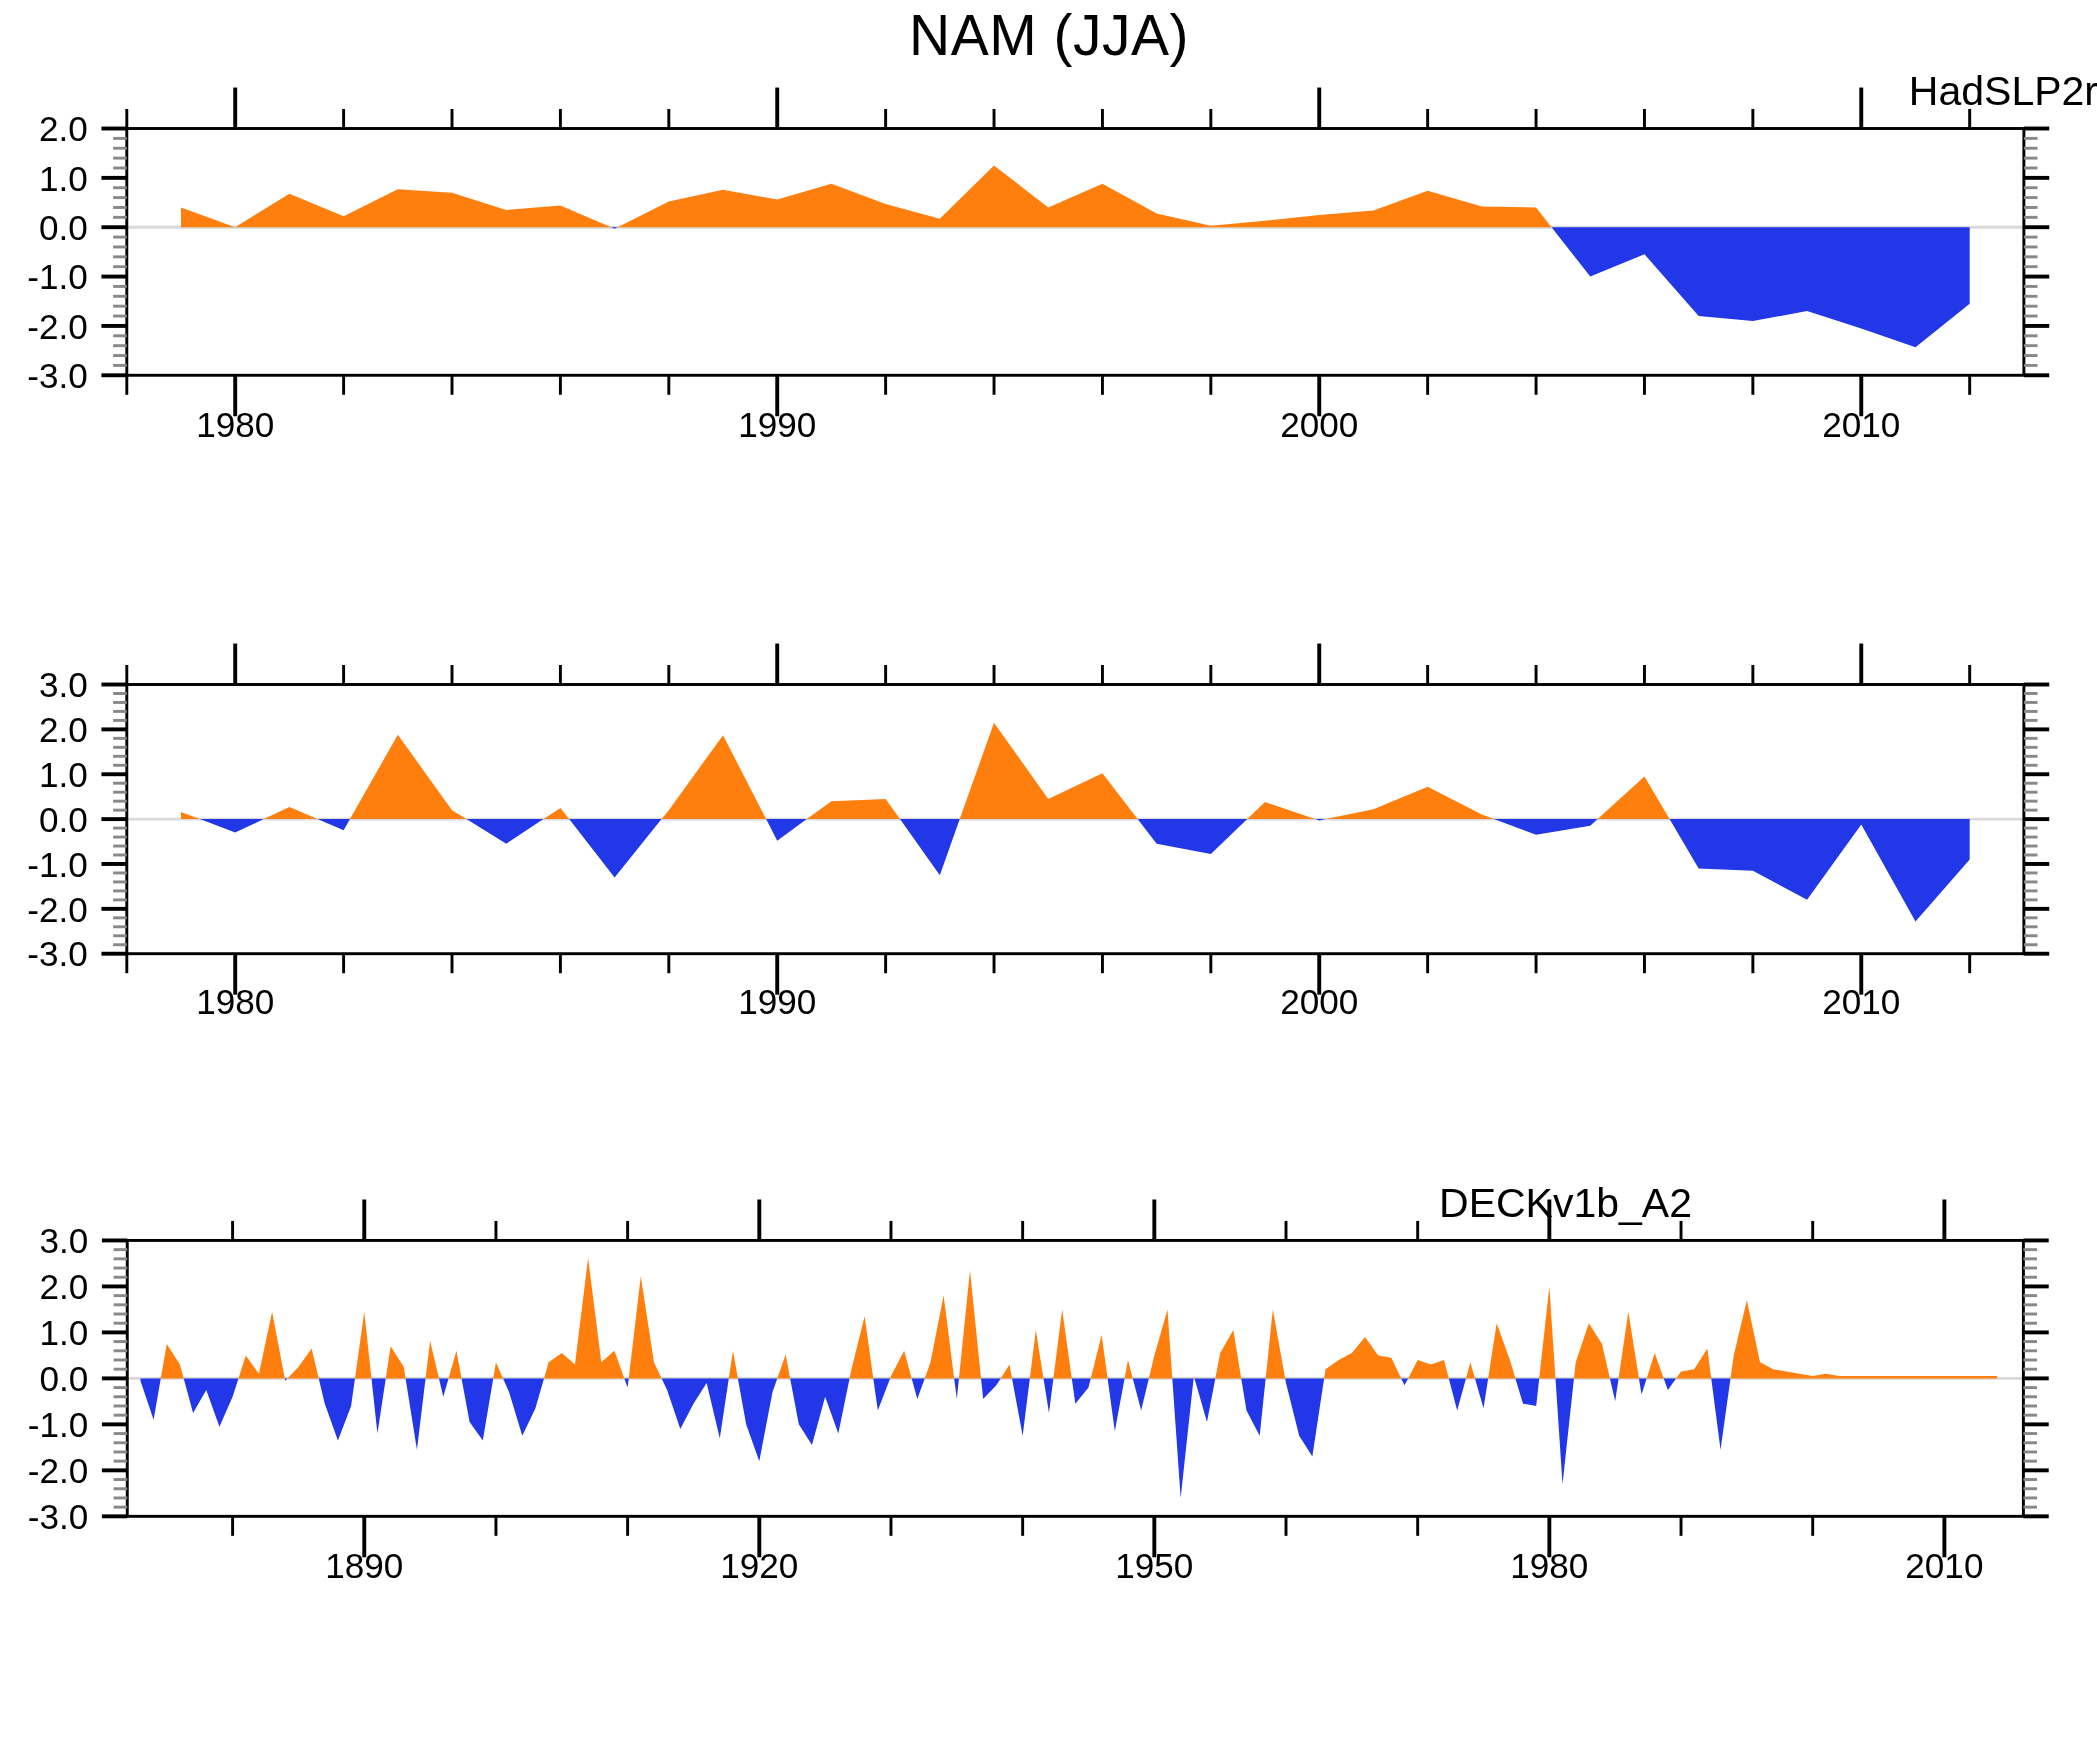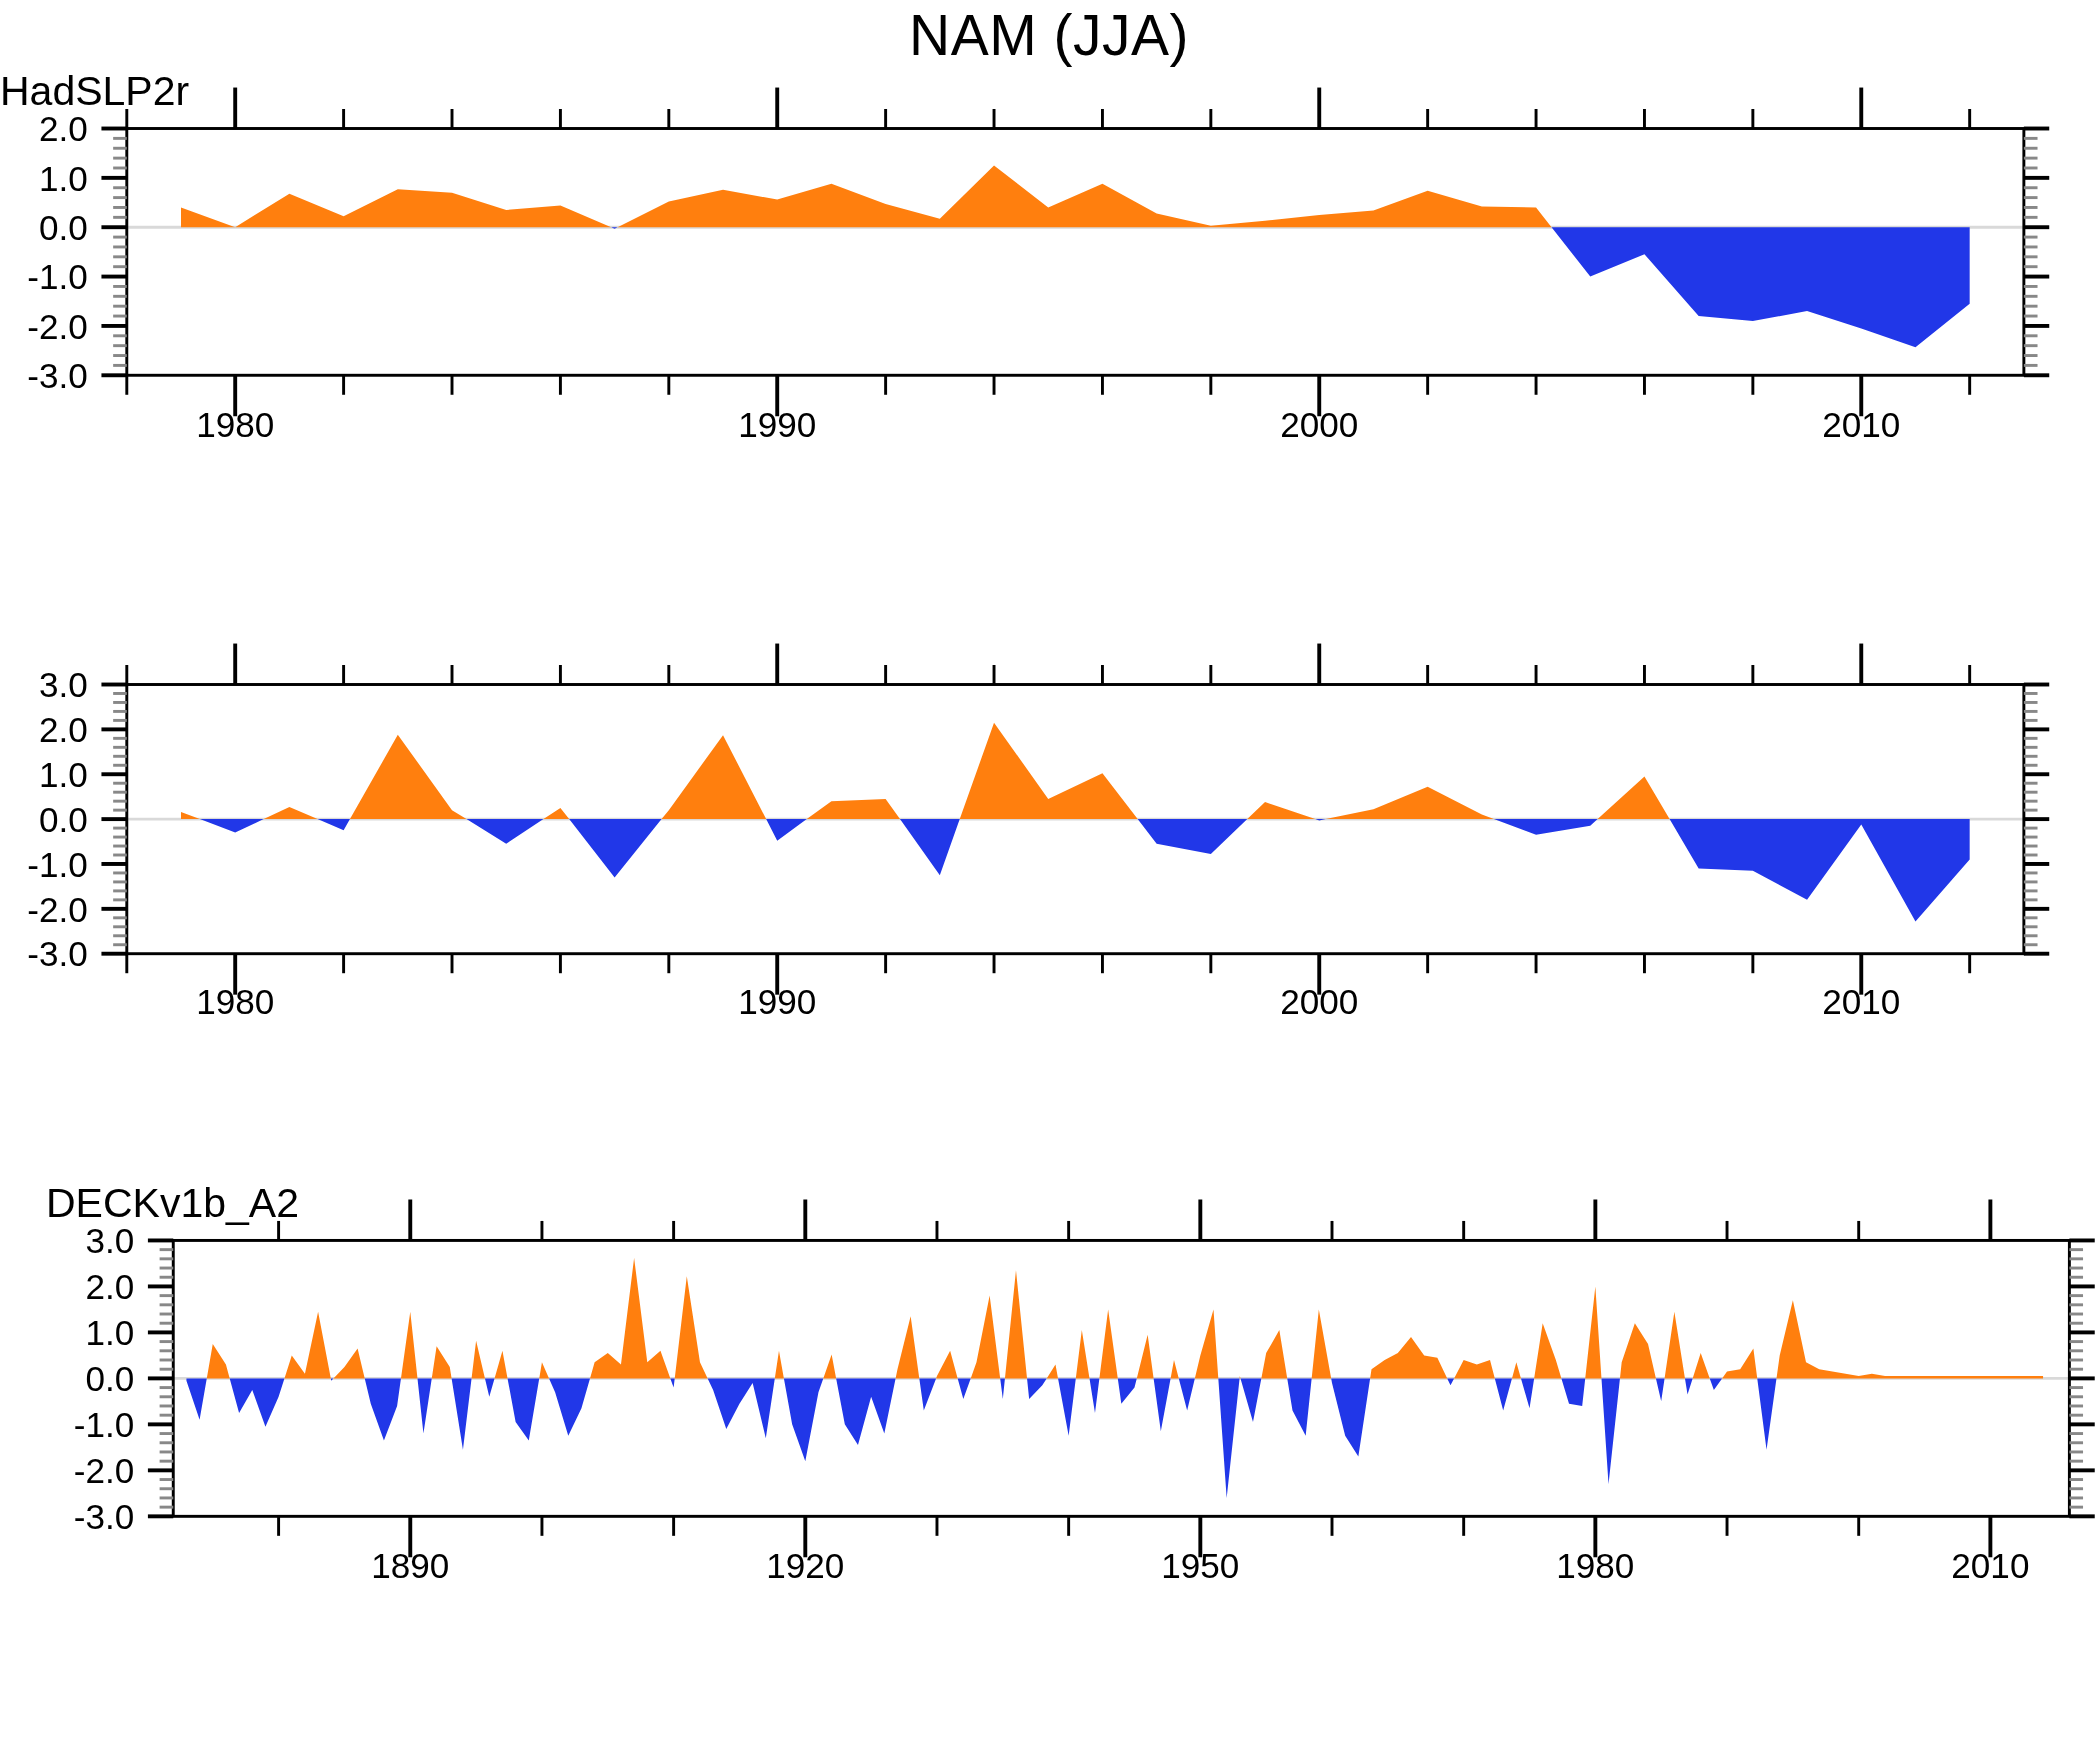--- a/index.html
+++ b/index.html
@@ -30,21 +30,21 @@
     font-size: 57px;
     letter-spacing: 0.5px;
     font-weight: 400;
   }
   .panel {
     position: absolute;
   }
   .panel-title {
     position: absolute;
     width: 100%;
-    text-align: left;
+    text-align: right;
     font-size: 41px;
     font-weight: 400;
     white-space: nowrap;
   }
   .plotsvg {
     display: block;
   }
   .axis-label {
     font-family: "Liberation Sans", sans-serif;
     font-size: 36px;
@@ -292,21 +292,21 @@
         <line x1="1908.2857142857142" y1="338" x2="1908.2857142857142" y2="380" stroke="#000000" stroke-width="4"></line>
         <line x1="2019.4285714285713" y1="62" x2="2019.4285714285713" y2="42" stroke="#000000" stroke-width="3"></line>
         <line x1="2019.4285714285713" y1="338" x2="2019.4285714285713" y2="358" stroke="#000000" stroke-width="3"></line>
         <text x="241.14285714285714" y="400" class="axis-label xlab">1980</text>
         <text x="796.8571428571429" y="400" class="axis-label xlab">1990</text>
         <text x="1352.5714285714284" y="400" class="axis-label xlab">2000</text>
         <text x="1908.2857142857142" y="400" class="axis-label xlab">2010</text>
       </svg>
     </div>
 
-  <div class="panel" id="panel-2" style="left:0px; top:1180px; width:1692px; height:582px;margin-left:46px;">
+  <div class="panel" id="panel-2" style="left:0px; top:1180px; width:1692px; height:582px;">
     <div class="panel-title" style="top:0px;">DECKv1b_A2</div>
   <svg class="plotsvg" width="2098" height="582" viewBox="0 0 2151 597">
         <defs>
           <clipPath id="clip2">
             <rect x="130" y="62" width="1945" height="283"></rect>
           </clipPath>
         </defs>
         <line x1="130" y1="203.5" x2="2075" y2="203.5" stroke="#d9d9d9" stroke-width="3"></line>
         <g clip-path="url(#clip2)">
           <path d="M164.38,203.50 L170.52,168.13 L184.03,189.35 L187.89,203.50 Z M244.06,203.50 L251.56,179.92 L265.07,198.78 L278.58,135.11 L291.63,203.50 Z M294.33,203.50 L305.59,191.71 L319.10,172.84 L326.41,203.50 Z M363.57,203.50 L373.13,135.11 L380.52,203.50 Z M395.16,203.50 L400.14,170.48 L413.65,191.71 L415.52,203.50 Z M435.99,203.50 L440.66,164.82 L449.74,203.50 Z M459.57,203.50 L467.67,175.20 L472.90,203.50 Z M505.41,203.50 L508.19,186.99 L515.47,203.50 Z M557.49,203.50 L562.22,186.99 L575.73,177.56 L589.24,189.35 L602.74,79.92 L616.25,186.99 L629.76,175.20 L639.89,203.50 Z M644.38,203.50 L656.77,98.79 L670.28,186.99 L678.16,203.50 Z M747.05,203.50 L751.32,175.20 L756.38,203.50 Z M796.78,203.50 L805.35,178.97 L809.97,203.50 Z M870.95,203.50 L872.88,194.07 L886.39,139.83 L895.28,203.50 Z M912.50,203.50 L913.40,201.14 L926.91,175.20 L934.63,203.50 Z M948.01,203.50 L953.92,186.99 L967.43,118.60 L978.24,203.50 Z M983.11,203.50 L994.44,92.66 L1005.78,203.50 Z M1025.96,203.50 L1034.97,189.35 L1037.58,203.50 Z M1055.81,203.50 L1061.98,153.98 L1069.86,203.50 Z M1079.99,203.50 L1088.99,132.75 L1098.88,203.50 Z M1118.36,203.50 L1129.51,158.69 L1135.62,203.50 Z M1153.04,203.50 L1156.53,184.63 L1161.44,203.50 Z M1177.91,203.50 L1183.54,179.92 L1197.05,132.75 L1201.99,203.50 Z M1223.81,203.50 L1224.06,201.14 L1224.74,203.50 Z M1246.12,203.50 L1251.08,177.56 L1264.58,153.98 L1272.69,203.50 Z M1297.74,203.50 L1305.10,132.75 L1317.77,203.50 Z M1357.71,203.50 L1359.13,194.07 L1372.64,184.63 L1386.15,177.56 L1399.65,161.05 L1413.16,179.92 L1426.67,182.27 L1436.80,203.50 Z M1443.86,203.50 L1453.68,184.63 L1467.19,189.35 L1480.69,184.63 L1485.61,203.50 Z M1503.21,203.50 L1507.71,186.99 L1512.44,203.50 Z M1525.96,203.50 L1534.72,146.90 L1548.23,184.63 L1553.92,203.50 Z M1578.36,203.50 L1588.75,109.17 L1595.03,203.50 Z M1613.98,203.50 L1615.76,186.99 L1629.27,146.90 L1642.78,168.13 L1650.88,203.50 Z M1659.75,203.50 L1669.79,135.11 L1680.67,203.50 Z M1688.55,203.50 L1696.81,177.56 L1706.09,203.50 Z M1718.75,203.50 L1723.82,196.42 L1737.33,194.07 L1750.83,172.84 L1754.82,203.50 Z M1774.55,203.50 L1777.85,179.92 L1791.35,123.32 L1804.86,186.99 L1818.37,194.07 L1831.88,196.42 L1845.38,198.78 L1858.89,201.14 L1872.40,198.78 L1885.90,201.14 L1899.41,201.14 L1912.92,201.14 L1926.42,201.14 L1939.93,201.14 L1953.44,201.14 L1966.94,201.14 L1980.45,201.14 L1993.96,201.14 L2007.47,201.14 L2020.97,201.14 L2034.48,201.14 L2047.99,201.14 L2047.99,203.50 Z " fill="#FF7F0E" stroke="none"></path>

